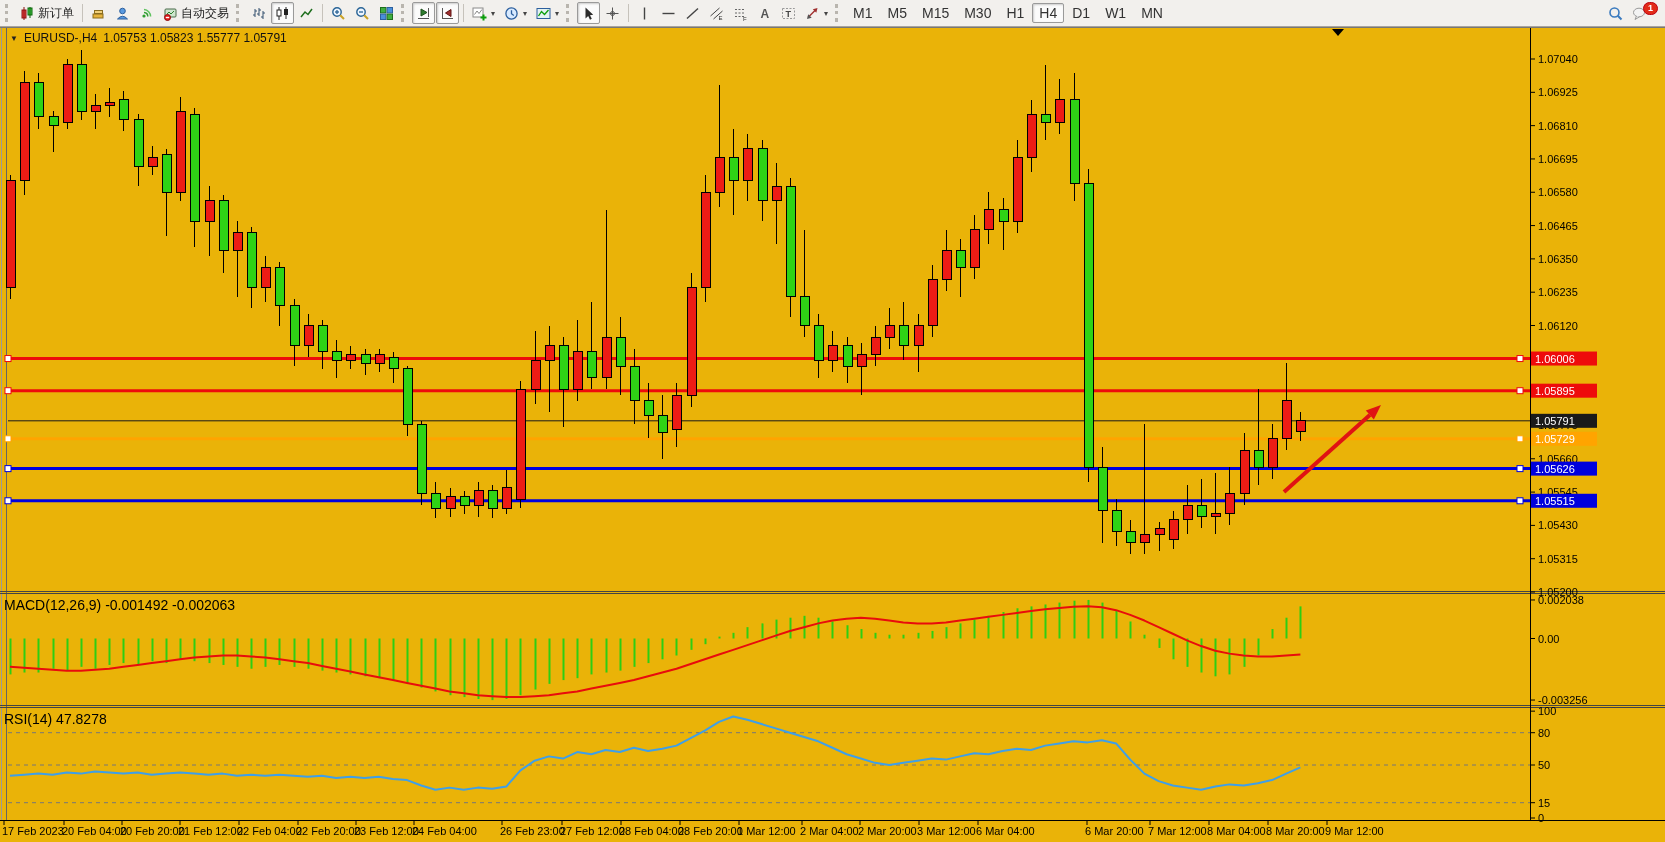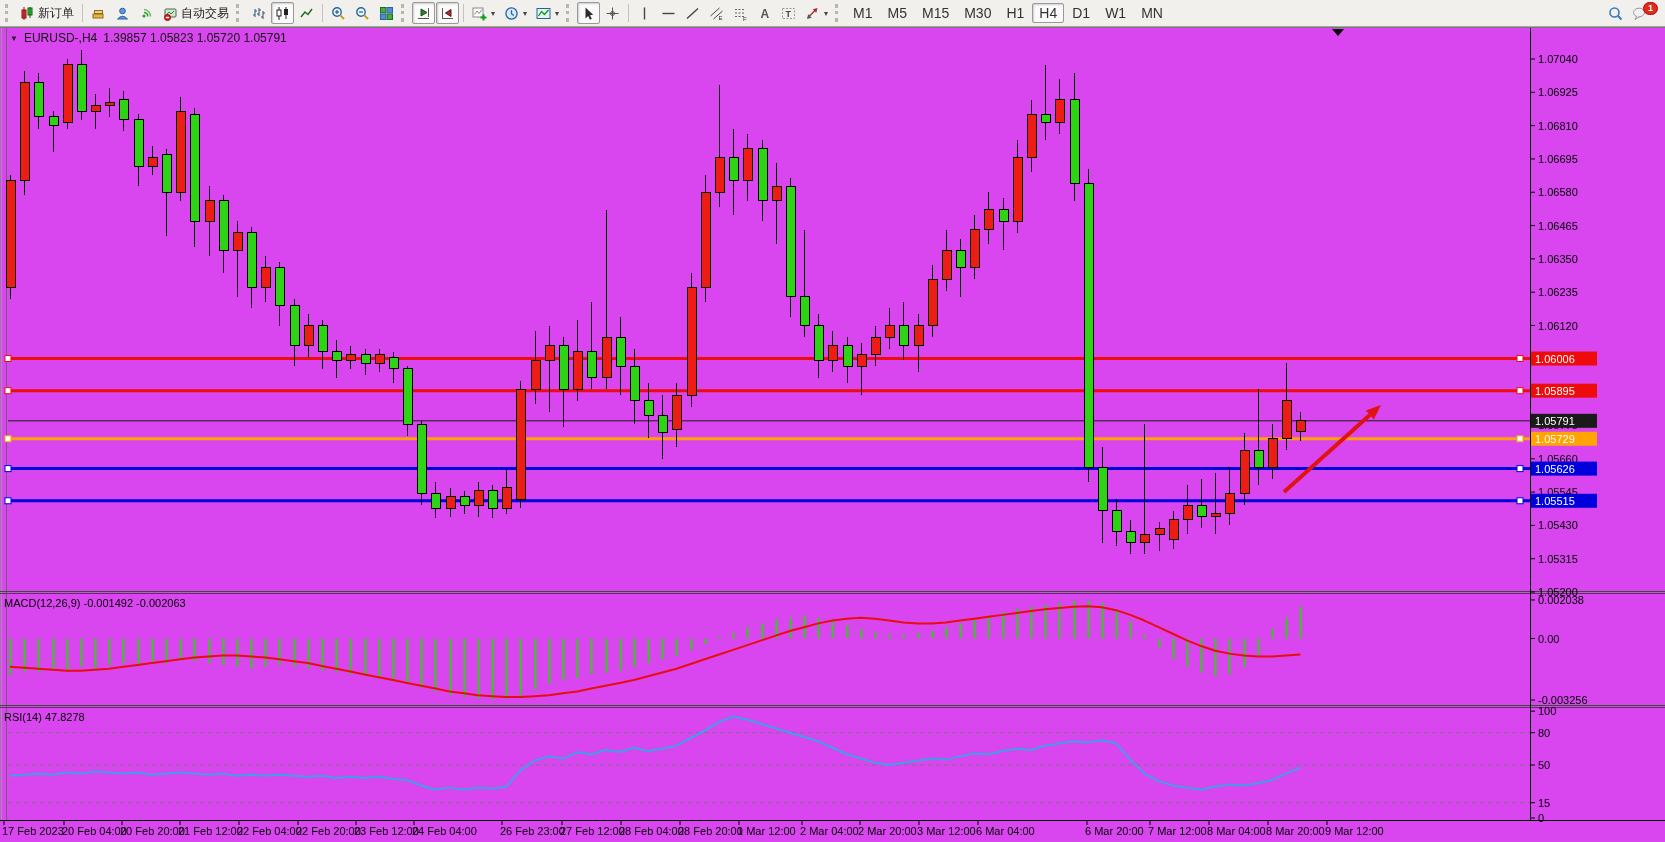--- a/index.html
+++ b/index.html
@@ -1,36 +1,36 @@
 <!DOCTYPE html>
 <html><head>
 <meta charset="utf-8">
 <style>
   html,body{margin:0;padding:0;background:#fff;width:1665px;height:842px;overflow:hidden;
     font-family:"Liberation Sans",sans-serif;}
-  #stage{position:relative;width:1665px;height:842px;background:#d946ef;}
+  #stage{position:relative;width:1665px;height:842px;background:#eab308;}
   svg text{font-family:"Liberation Sans",sans-serif;}
   
   .toolbar{position:absolute;top:0;left:0;width:1665px;height:27px;background:#f2f0ed;
     border-bottom:1px solid #a9a49d;display:flex;align-items:center;padding:0 3px;gap:1px;
     box-sizing:border-box;z-index:5;}
   .tbtn{height:22px;min-width:22px;display:flex;align-items:center;justify-content:center;
     border:1px solid transparent;border-radius:2px;font-size:12px;color:#222;gap:3px;padding:0 3px;
     box-sizing:border-box;cursor:default;white-space:nowrap;}
   .tbtn.active{background:#fbfbfb;border-color:#9a9a9a;box-shadow:inset 1px 1px 2px #ccc;}
   .tbtn .ic{width:15px;height:15px;display:block;}
   .tf{font-size:14px;color:#333;padding:0 6px;height:20px;}
   .sep{width:1px;height:18px;background:#c6c2bb;margin:0 3px;flex:none;}
   .grip{width:3px;height:18px;border-left:3px dotted #b9b5ae;margin:0 4px 0 2px;flex:none;}
   .spacer{flex:1;}
   .caret{font-size:8px;color:#444;margin-left:1px;}
   .nbadge{background:#e22a18;color:#fff;border-radius:8px;font-size:9px;line-height:11px;
     padding:0 4px;margin-left:-7px;margin-top:-10px;font-weight:bold;border:1px solid #b01;}
   
-  .ovl{position:absolute;font-size:11px;color:#000;z-index:3;white-space:pre;}
+  .ovl{position:absolute;font-size:14px;color:#000;z-index:3;white-space:pre;}
   .title-ovl{top:31px;left:10px;font-size:12px;color:#111;display:flex;align-items:center;gap:6px;}
   .title-caret{font-size:8px;color:#222;}
 </style>
 </head>
 <body>
 
 <div id="stage">
   <div class="toolbar" id="toolbar">
       <div class="grip"></div>
       <div class="tbtn">
@@ -862,17 +862,17 @@
       </g>
       <g>
         <line x1="1284" y1="492" x2="1369.8334316465373" y2="415.0153757397037" stroke="#e01313" stroke-width="4"></line>
         <polygon points="1381,405 1365.8272813506558,410.5487483983186 1373.8395819424188,419.4820030810888" fill="#e01313"></polygon>
       </g>
       <polygon points="1332,29 1344,29 1338,36" fill="#000"></polygon>
     </svg>
   <div class="ovl title-ovl">
     <span class="title-caret">▼</span>
     <span>EURUSD-,H4</span>
-    <span>1.39857 1.05823 1.05720 1.05791</span>
+    <span>1.05753 1.05823 1.55777 1.05791</span>
   </div>
   <div class="ovl" style="top:597px;left:4px;">MACD(12,26,9) -0.001492 -0.002063</div>
   <div class="ovl" style="top:711px;left:4px;">RSI(14) 47.8278</div>
 </div>
 
 </body></html>

